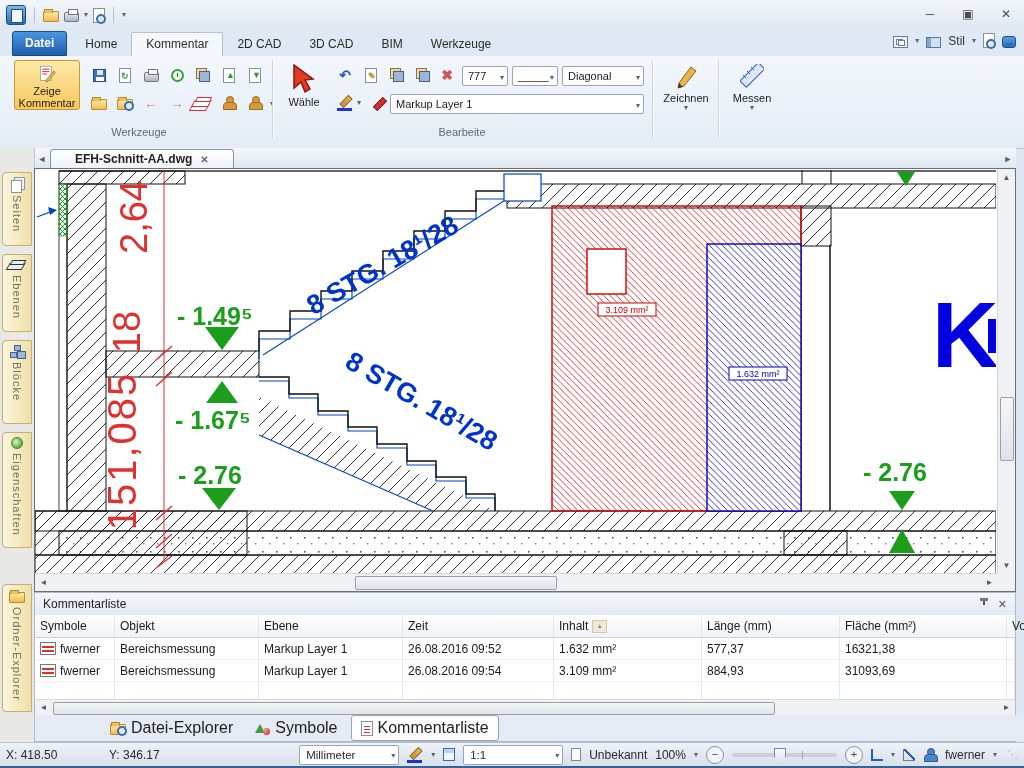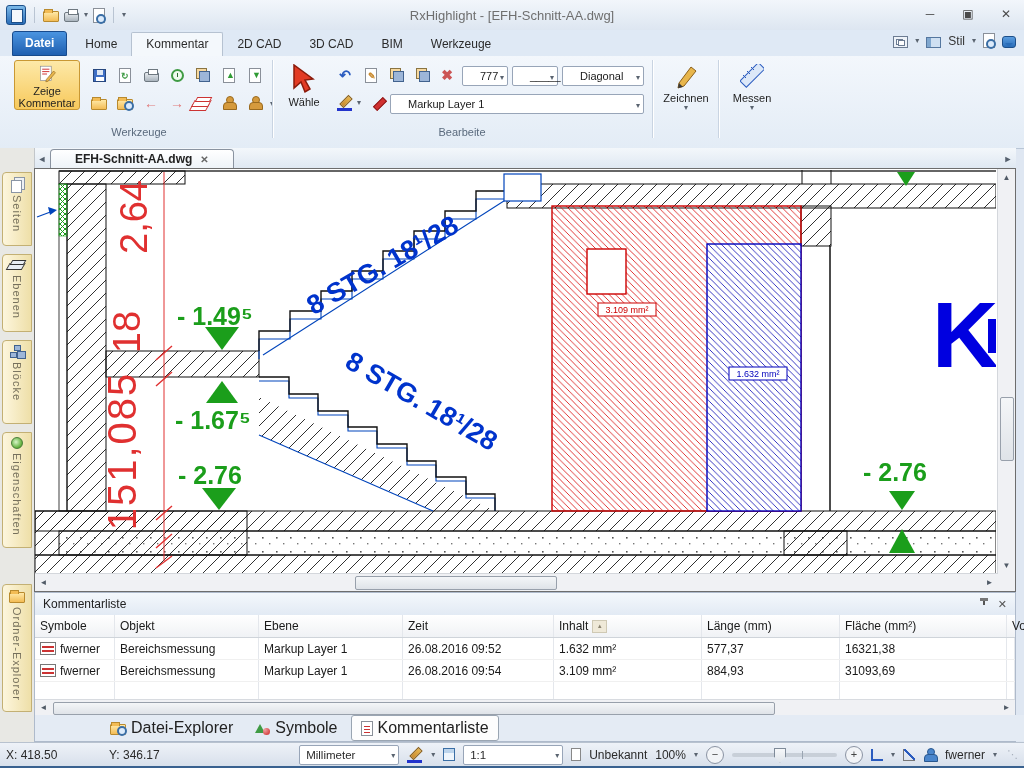--- a/index.html
+++ b/index.html
@@ -25,21 +25,21 @@
   .ribbon{position:absolute;left:0;top:56px;width:100%;height:92px;
     background:linear-gradient(#f3f7fc,#e3ecf6);border-bottom:1px solid #b9c6d6;}
   .gsep{position:absolute;top:4px;width:1px;height:78px;background:#c9d4e2;box-shadow:1px 0 0 #fff;}
   .glabel{position:absolute;top:70px;font-size:11px;color:#5a6a7d;text-align:center;}
   .bigbtn{position:absolute;top:4px;height:76px;display:flex;flex-direction:column;align-items:center;
     padding-top:4px;box-sizing:border-box;border-radius:3px;font-size:11px;color:#1e1e1e;text-align:center;}
   .bigbtn.hl{background:linear-gradient(#fde9a8,#f7c95c);border:1px solid #c99833;height:50px;}
   .blabel{margin-top:2px;line-height:12px;width:62px;}
   .sicon{position:absolute;width:22px;height:22px;display:flex;align-items:center;justify-content:center;border-radius:2px;}
   .combo{position:absolute;height:20px;background:#fff;border:1px solid #98a5b8;border-radius:2px;
-    font-size:11px;color:#1a1a1a;display:flex;align-items:center;padding-left:17px;box-sizing:border-box;}
+    font-size:11px;color:#1a1a1a;display:flex;align-items:center;padding-left:5px;box-sizing:border-box;}
   .combo .dd{position:absolute;right:3px;top:7px;}
   
   .doctabs{position:absolute;left:34px;top:148px;width:982px;height:20px;background:linear-gradient(#f3f7fb,#dfe8f2);
     border-bottom:1px solid #b9c6d6;display:flex;align-items:flex-end;}
   .scrollarr{width:16px;text-align:center;color:#55606e;font-size:9px;line-height:18px;}
   .dtab{display:flex;align-items:center;gap:8px;background:linear-gradient(#ffffff,#eef3f8);
     border:1px solid #8a93a0;border-bottom:none;border-radius:4px 4px 0 0;padding:2px 24px;font-size:12px;font-weight:bold;color:#222;}
   .dtab .x{color:#666;font-size:10px;}
   .dtabs-right{margin-left:auto;}
   
@@ -160,21 +160,20 @@
     <div class="qat">
       <span class="ico ic-app"></span>
       <span class="vsep"></span>
       <span class="ico ic-folder"></span>
       <span class="ico ic-print"></span>
       <span class="dd">▾</span>
       <span class="ico ic-doc lens"></span>
       <span class="vsep"></span>
       <span class="dd">▾</span>
     </div>
-    <div class="title-text">RxHighlight - [EFH-Schnitt-AA.dwg]</div>
     <div class="winbtns">
       <div class="winbtn">─</div>
       <div class="winbtn">▣</div>
       <div class="winbtn">✕</div>
     </div>
   </div>
 
   <div class="tabrow">
     <div class="rtab datei">Datei</div>
     <div class="rtab">Home</div>

